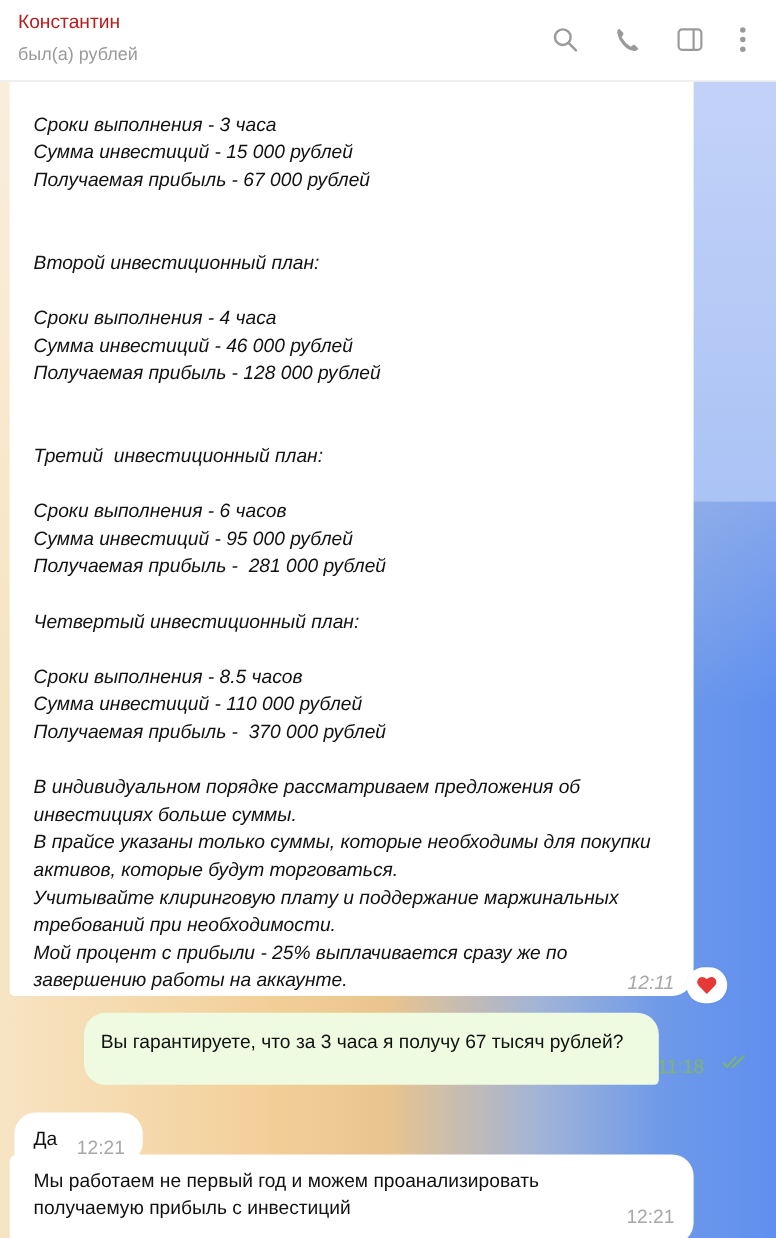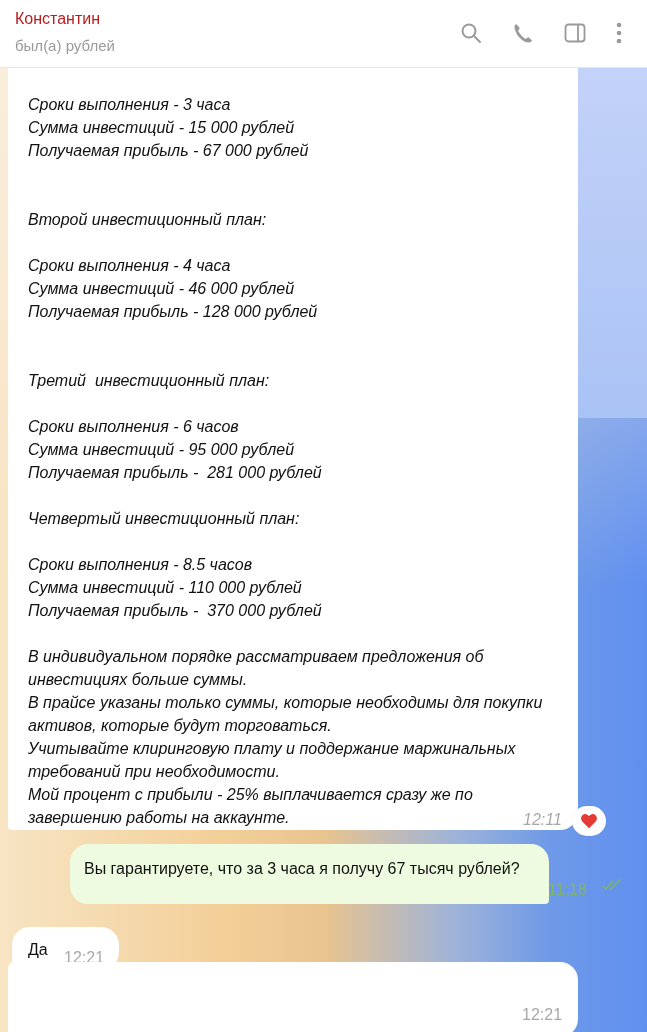--- a/index.html
+++ b/index.html
@@ -160,14 +160,15 @@
       <path d="M8 11 L9 11 L18 2"></path>
     </svg>
 </div>
 
 <div class="bubble in-short">
   <div class="text">Да</div>
   <div class="time">12:21</div>
 </div>
 
 <div class="bubble in-long">
+  <div class="text">Мы работаем не первый год и можем проанализировать получаемую прибыль с инвестиций</div>
   <div class="time">12:21</div>
 </div>
 
 </body></html>

